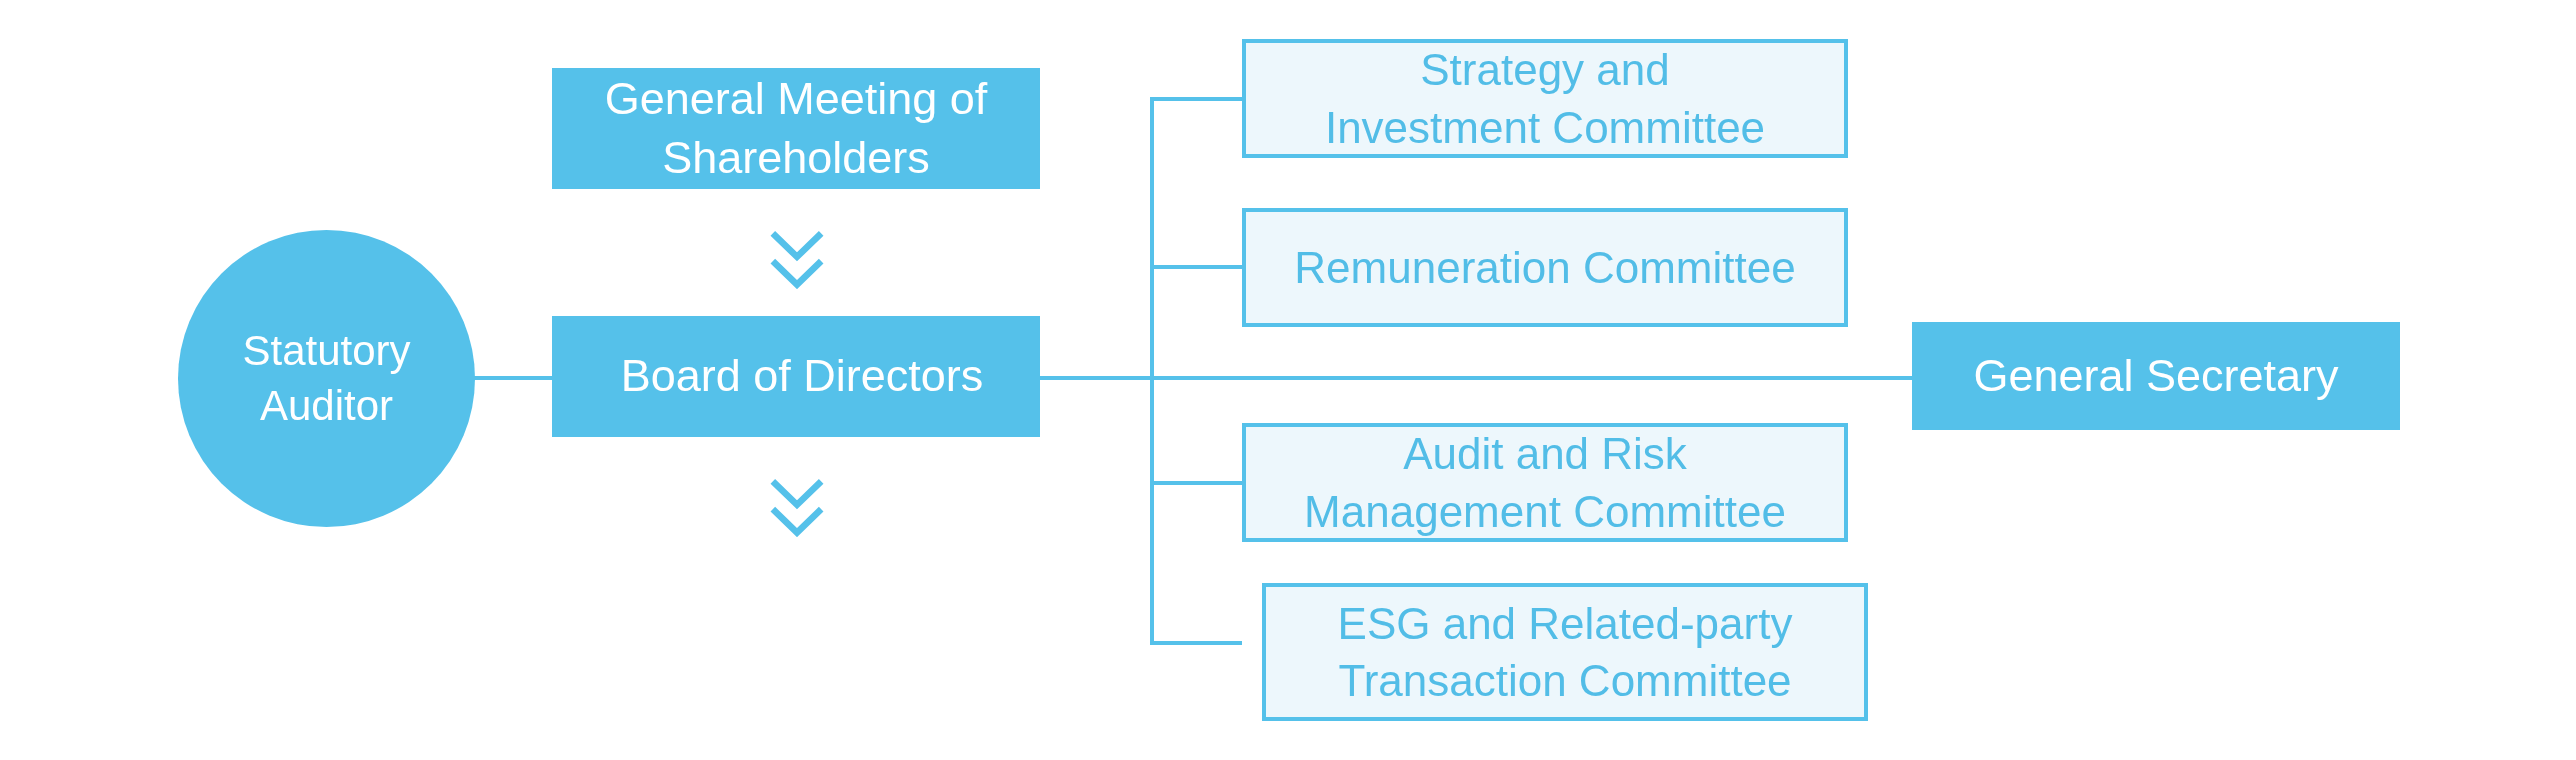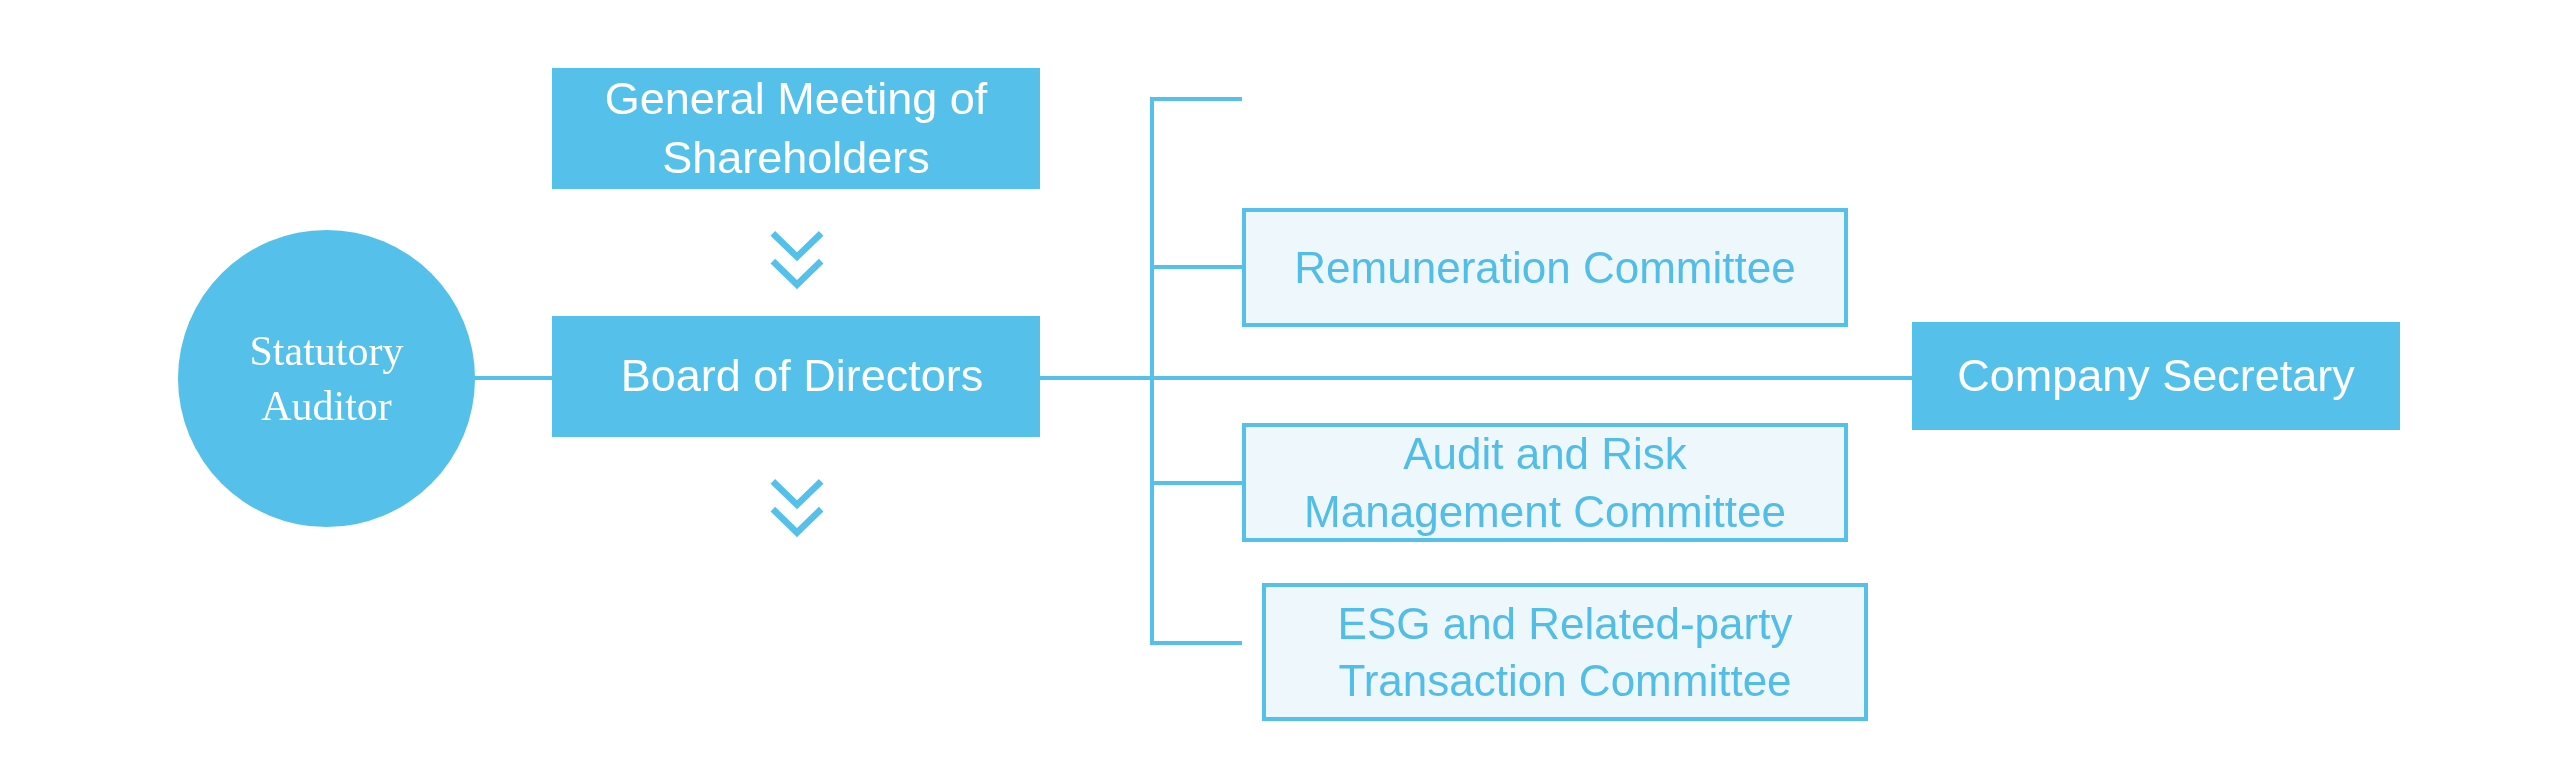--- a/index.html
+++ b/index.html
@@ -34,21 +34,20 @@
   .outlined {
     background: var(--light);
     border: 4.4px solid var(--blue);
     color: var(--text-blue);
     font-size: 44px;
     line-height: 1.3;
   }
   .circle-node {
     border-radius: 50%;
     font-size: 42px;
-    font-family: Liberation Serif, serif;
   }
   .line {
     position: absolute;
     background: var(--blue);
   }
   .chevron {
     position: absolute;
   }
   .chevron svg polyline {
     fill: none;
@@ -105,25 +104,27 @@
   <div class="node filled pos-bod">Board of Directors</div>
 
   <div class="chevron pos-chev2">
     <svg width="66" height="63" viewBox="0 0 90 86">
       <polyline points="12,10 45,42 78,10"></polyline>
       <polyline points="12,48 45,80 78,48"></polyline>
     </svg>
   </div>
 
 
+  <div class="node outlined pos-c1">Strategy and
+Investment Committee</div>
 
   <div class="node outlined pos-c3">Audit and Risk
 Management Committee</div>
 
   <div class="node outlined pos-c2">Remuneration Committee</div>
 
   <div class="node outlined pos-c4">ESG and Related-party
 Transaction Committee</div>
 
-  <div class="node filled pos-cs">Company Secretary</div>
+  <div class="node filled pos-cs">General Secretary</div>
 
 </div>
 
 
 </body></html>

